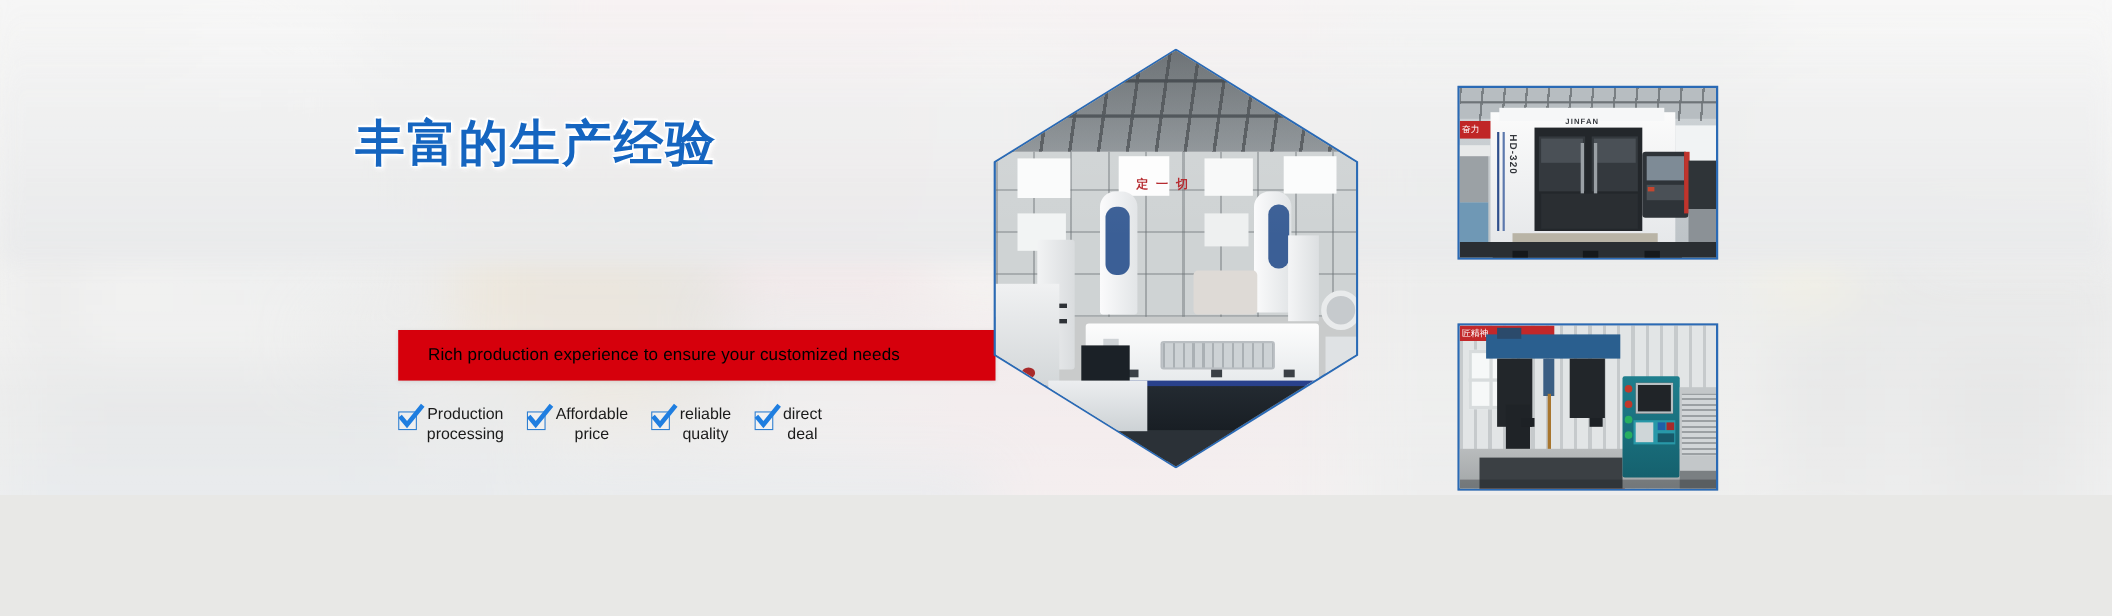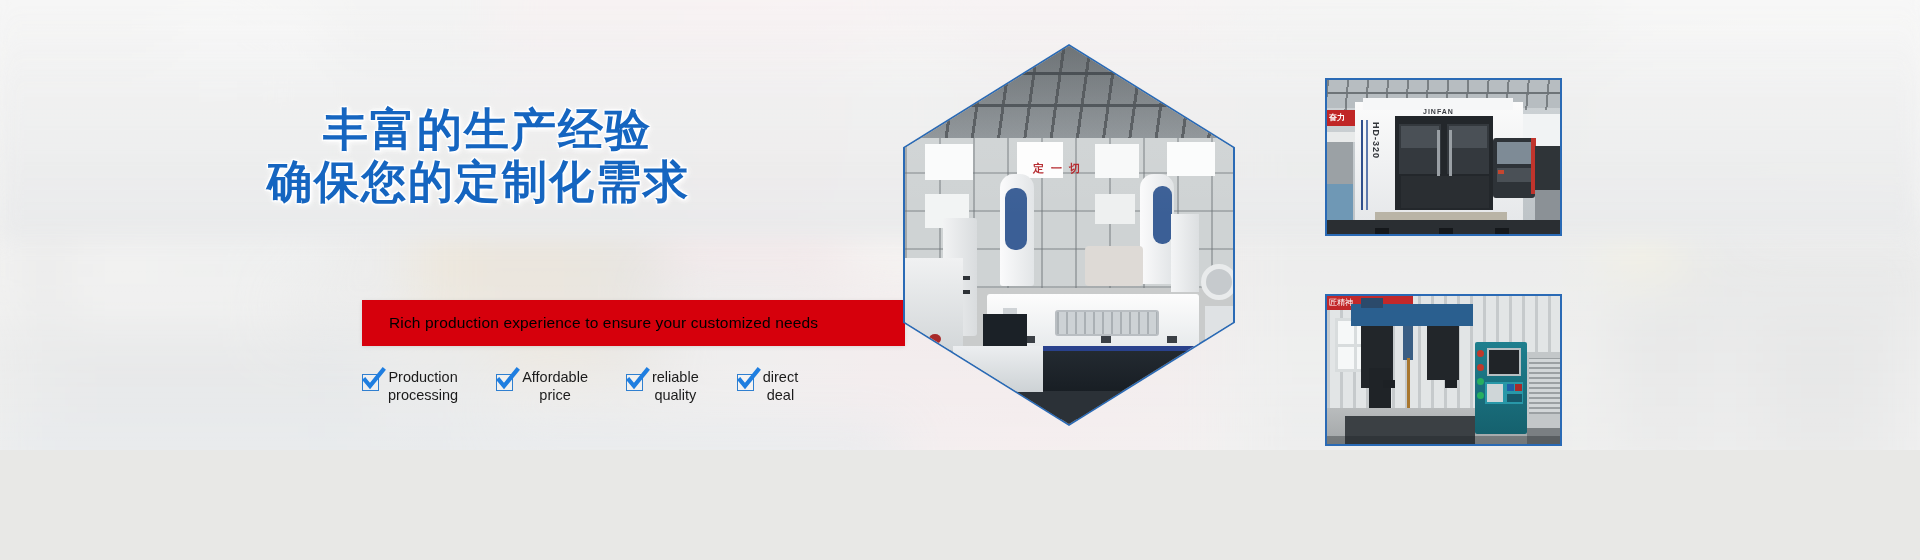--- a/index.html
+++ b/index.html
@@ -76,21 +76,21 @@
   }
   .redbar-text {
     color:#000000;
     font-size:15.5px;
     letter-spacing:.15px;
     white-space:nowrap;
   }
 
   .features {
     position:absolute; left:362px; top:368px;
-    display:flex; align-items:center; gap:38px;
+    display:flex; align-items:center; gap:21px;
   }
   .feature { display:flex; align-items:flex-start; gap:9px; }
   .cbox {
     position:relative;
     width:17px; height:17px; flex:0 0 17px;
     border:1.6px solid #2f7fd0;
     background:rgba(255,255,255,.25);
     margin-top:6px;
   }
   .cbox svg { position:absolute; left:-3px; top:-8px; width:26px; height:26px; overflow:visible; }
@@ -182,21 +182,20 @@
   </div>
 
   <div class="bg-layer bg-bottom"></div>
   <div class="bg-layer bg-sheen"></div>
   <div class="bg-layer bg-veil"></div>
 
   <div class="copy">
 
     <div class="headline">
       <span class="l1">丰富的生产经验</span>
-      <span class="l2">确保您的定制化需求</span>
     </div>
 
     <div class="redbar">
       <div class="redbar-text">Rich production experience to ensure your customized needs</div>
     </div>
 
     <div class="features">
 
       <div class="feature">
         <span class="cbox">
@@ -310,21 +309,21 @@
 
   <div class="thumb" id="thumb-top">
     <div class="tscene">
       <div class="sc" style="left:0;top:0;width:100%;height:100%;background:linear-gradient(180deg,#cfd4d7,#bcc2c6);"></div>
 
       <div class="sc" style="left:0;top:0;width:100%;height:28px;background:#b7bdc1;"></div>
       <div class="sc" style="left:0;top:0;width:100%;height:30px;background:repeating-linear-gradient(95deg,rgba(60,66,70,.5) 0 2px,rgba(255,255,255,0) 2px 20px);"></div>
       <div class="sc" style="left:0;top:12px;width:100%;height:2px;background:#6e7478;"></div>
 
       <div class="sc" style="left:0;top:30px;width:34px;height:16px;background:#c02626;"></div>
-      <div class="sc" style="left:2px;top:31px;width:30px;height:13px;color:#fff;font-size:8px;font-weight:700;line-height:13px;">奋力</div>
+      <div class="sc" style="left:2px;top:31px;width:30px;height:13px;color:#fff;font-size:8px;font-weight:400;line-height:13px;">奋力</div>
 
       <div class="sc" style="left:196px;top:34px;width:41px;height:46px;background:#f1f3f4;"></div>
 
       <div class="sc" style="left:28px;top:22px;width:168px;height:118px;background:linear-gradient(180deg,#fbfbfb,#e6e8ea);"></div>
       <div class="sc" style="left:36px;top:18px;width:150px;height:12px;background:#f6f7f8;"></div>
 
       <div class="sc" style="left:34px;top:40px;width:2px;height:90px;background:#2f4f8c;"></div>
       <div class="sc" style="left:39px;top:40px;width:2px;height:90px;background:#5d79ad;"></div>
 
       <div class="lbl-vert" style="left:44px;top:42px;">HD-320</div>

